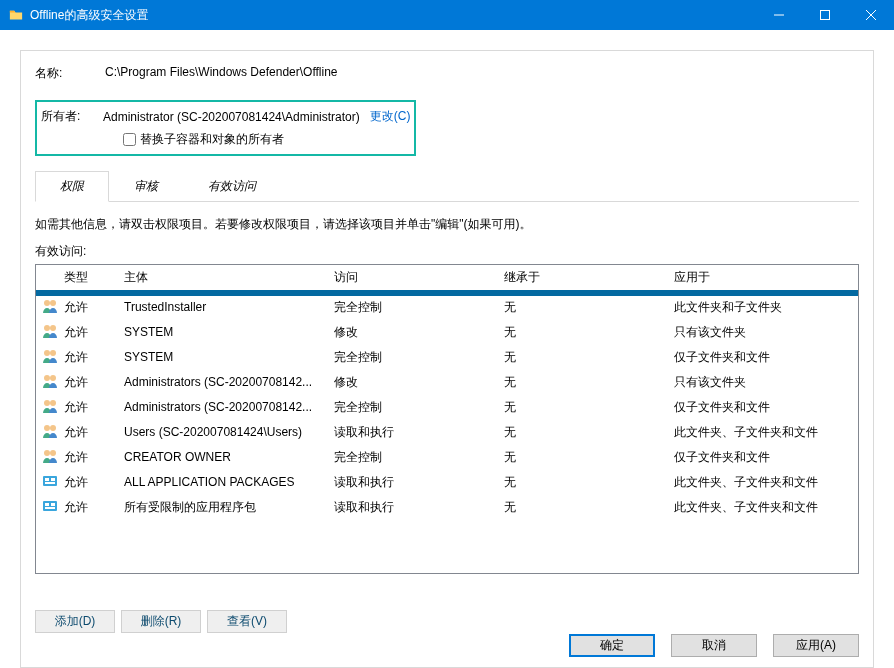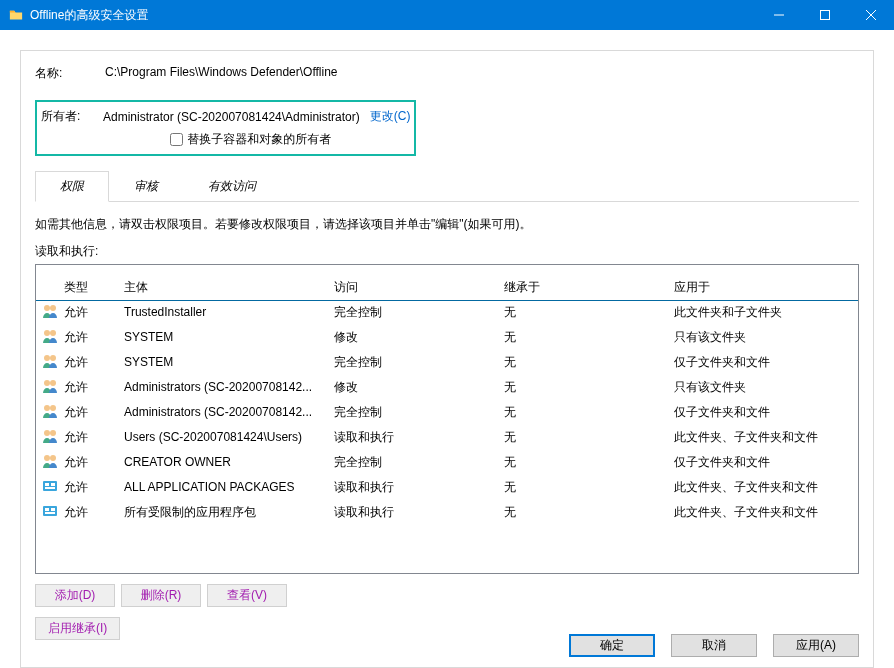--- a/index.html
+++ b/index.html
@@ -46,21 +46,21 @@
 .owner-block {
   border: 2px solid #14b8a6;
   padding: 6px 4px 6px 4px;
   display: inline-block;
   margin-bottom: 10px;
 }
 .owner-row1 { display: flex; align-items: center; margin-bottom: 6px; }
 .owner-row1 .label { width: 62px; }
 .owner-row1 .value { margin-right: 10px; }
 .link { color: #0066cc; cursor: pointer; }
-.owner-row2 { display: flex; align-items: center; margin-left: 50px; justify-content: center; }
+.owner-row2 { display: flex; align-items: center; margin-left: 82px; }
 .owner-row2 input[type=checkbox] { margin-right: 4px; }
 
 .tabs { display: flex; border-bottom: 1px solid #d9d9d9; margin-top: 4px; }
 .tab {
   padding: 6px 24px;
   border: 1px solid transparent;
   border-bottom: none;
   position: relative;
   top: 1px;
   cursor: pointer;
@@ -75,25 +75,24 @@
 .info-text { margin: 14px 0 10px 0; }
 .entries-label { margin-bottom: 4px; }
 
 .list-box {
   border: 1px solid #828790;
   height: 310px;
   overflow: auto;
 }
 .list-header {
   display: flex;
-  border-bottom: 1px solid #0369a1;
+  border-bottom: 6px solid #0369a1;
   padding: 4px 0;
   font-weight: normal;
   background: #fff;
-  margin-top: 10px;
 }
 .col-icon { width: 28px; padding-left: 6px; }
 .col-type { width: 60px; }
 .col-principal { width: 210px; padding-right: 8px; overflow: hidden; text-overflow: ellipsis; white-space: nowrap; }
 .col-access { width: 170px; }
 .col-inherit { width: 170px; }
 .col-applies { flex: 1; }
 .list-row {
   display: flex;
   align-items: flex-start;
@@ -109,24 +108,25 @@
   min-width: 80px;
   height: 23px;
   padding: 0 12px;
   border: 1px solid #adadad;
   background: #e1e1e1;
   font-size: 12px;
   cursor: pointer;
   font-family: inherit;
 }
 .btn.disabled {
-  color: #a21caf;
+  color: #0c4a6e;
   background: #efefef;
   border-color: #d0d0d0;
   cursor: default;
+  margin-top: 26px;
 }
 .btn.default {
   border: 1px solid #0078d7;
   box-shadow: inset 0 0 0 1px #0078d7;
 }
 .inherit-row { margin-top: 10px; }
 
 .footer-buttons {
   position: absolute;
   bottom: 10px;
@@ -186,21 +186,21 @@
       </div>
     </div>
 
     <div class="tabs">
       <div class="tab active">权限</div>
       <div class="tab">审核</div>
       <div class="tab">有效访问</div>
     </div>
 
     <div class="info-text">如需其他信息，请双击权限项目。若要修改权限项目，请选择该项目并单击"编辑"(如果可用)。</div>
-    <div class="entries-label">读取和执行:</div>
+    <div class="entries-label">有效访问:</div>
 
     <div class="list-box">
       <div class="list-header">
         <div class="col-icon"></div>
         <div class="col-type">类型</div>
         <div class="col-principal">主体</div>
         <div class="col-access">访问</div>
         <div class="col-inherit">继承于</div>
         <div class="col-applies">应用于</div>
       </div>

